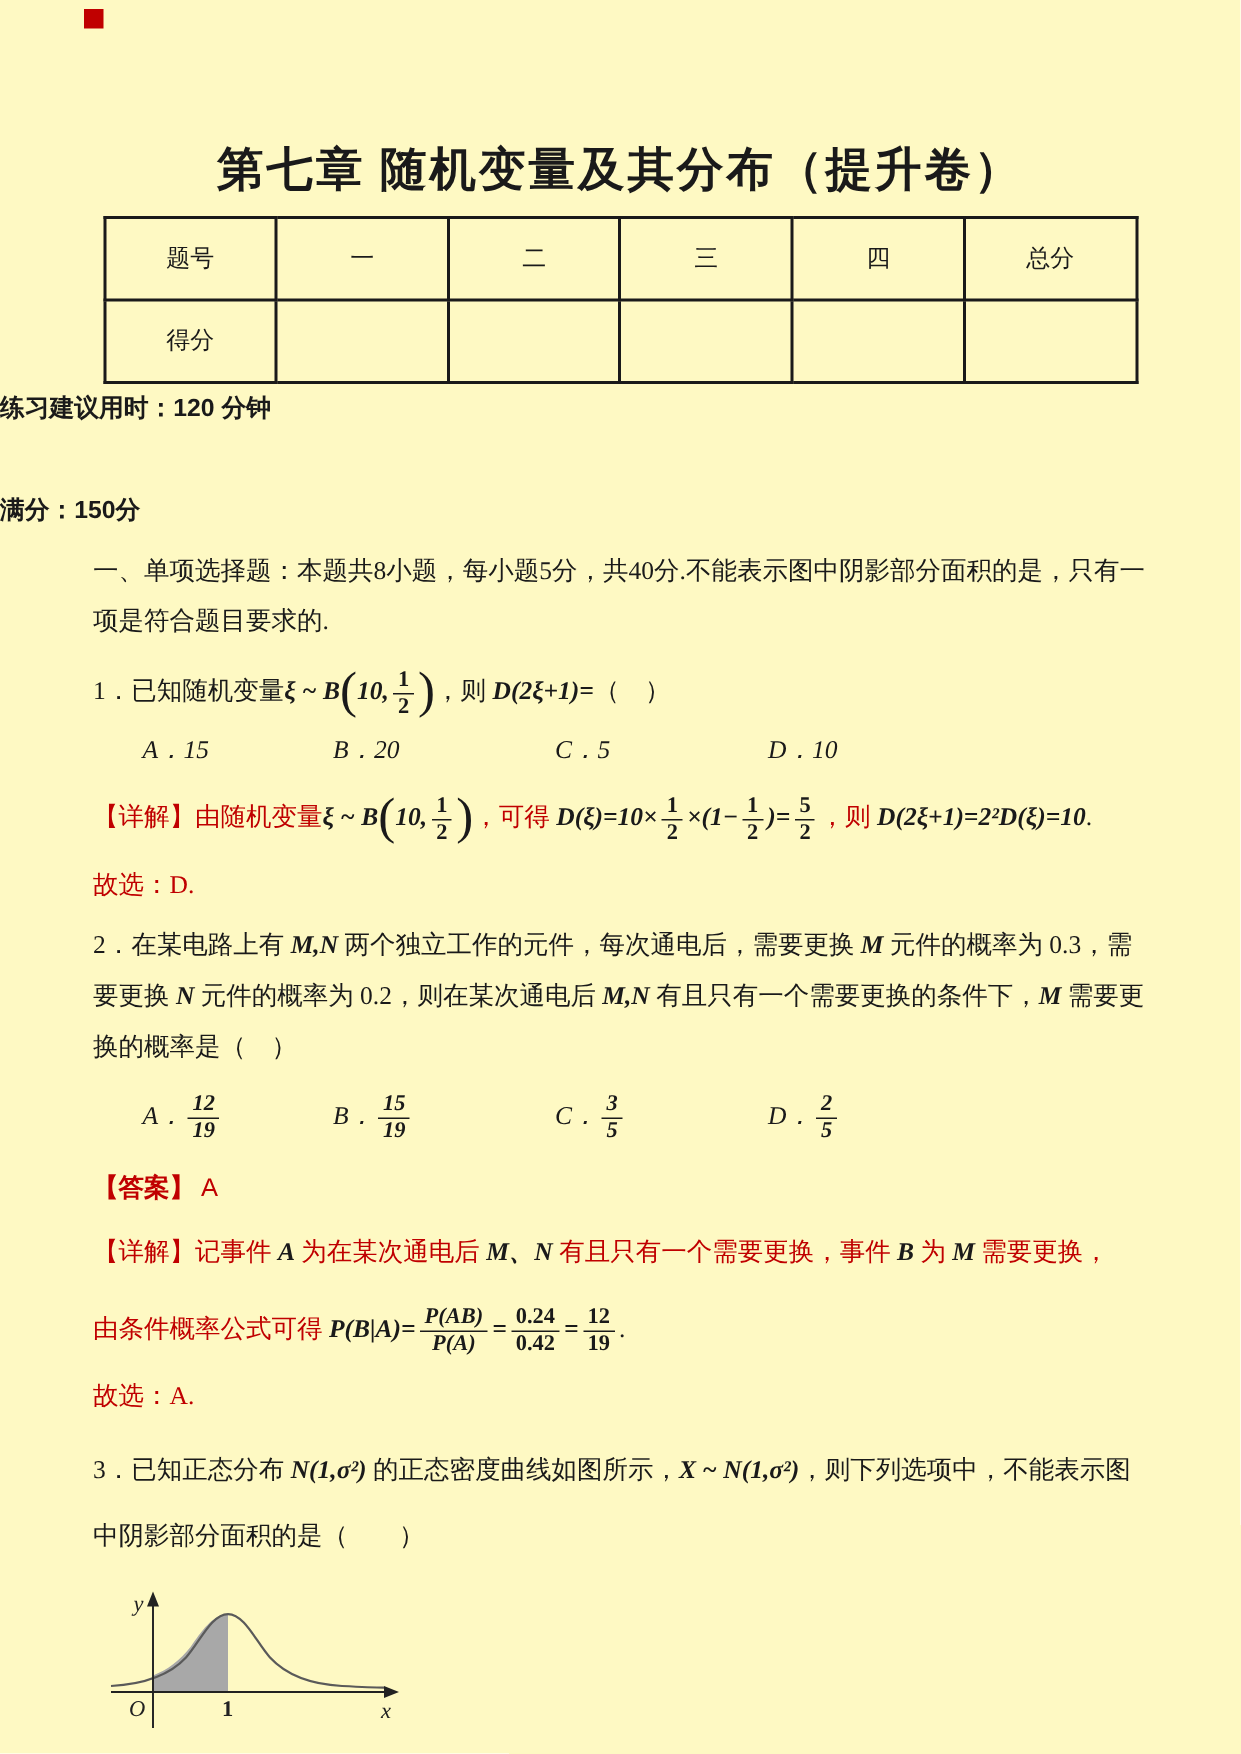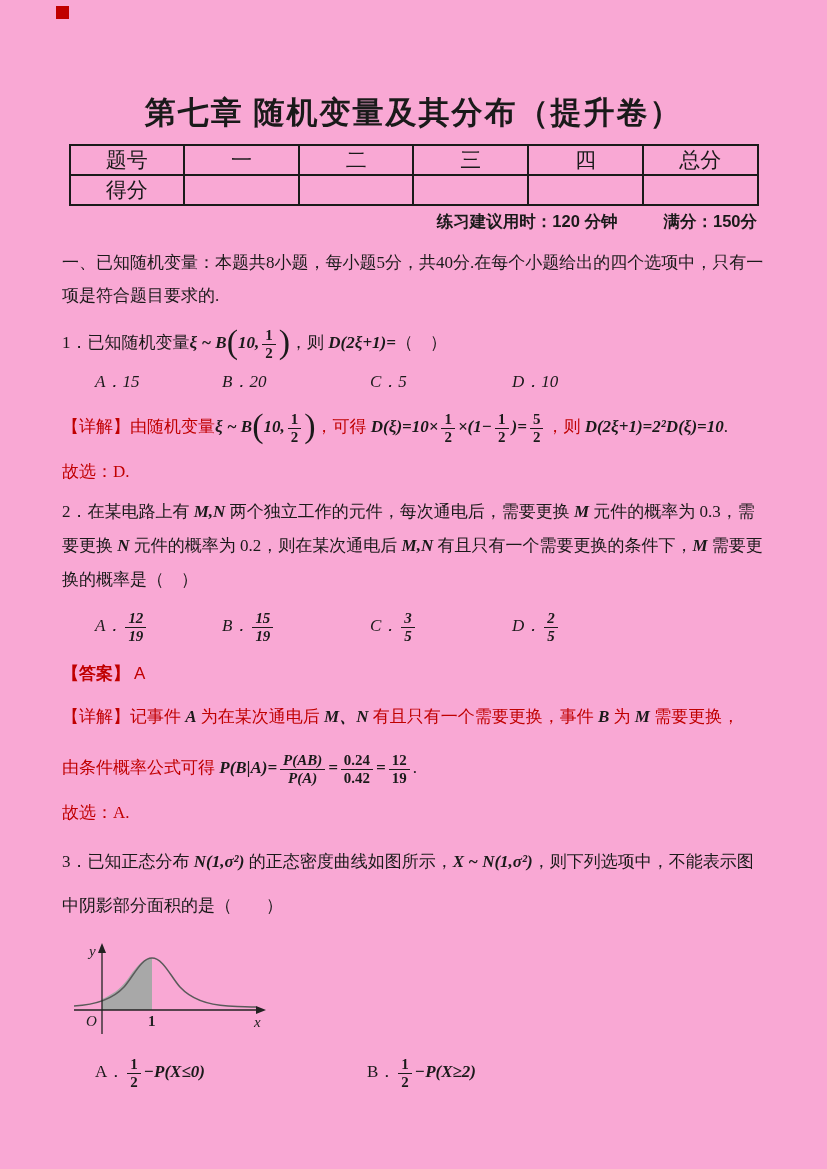--- a/index.html
+++ b/index.html
@@ -1,22 +1,22 @@
 <!DOCTYPE html>
 <html><head>
 <meta charset="utf-8">
 <style>
   html,body{margin:0;padding:0;background:#ffffff;}
   body{width:827px;height:1169px;font-family:"Liberation Serif","DejaVu Serif",serif;color:#1a1a1a;}
-  .page{position:relative;width:827px;height:1169px;overflow:hidden;background:#f9a8d4;}
+  .page{position:relative;width:827px;height:1169px;overflow:hidden;background:#fef9c3;}
   .corner-marker{position:absolute;left:56px;top:6px;width:13px;height:13px;background:#c00000;}
   .title{font-size:31px;font-weight:bold;text-align:center;margin:0;padding-top:92px;letter-spacing:2px;}
   .score-table{border-collapse:collapse;margin:10px auto 0;width:690px;table-layout:fixed;}
-  .score-table td{border:2px solid #1a1a1a;height:21px;text-align:center;font-size:21px;padding:0;font-family:"Liberation Sans",sans-serif;}
-  .meta{display:flex;justify-content:flex-end;gap:46px;padding-right:70px;font-weight:bold;font-size:16.5px;margin-top:5px;font-family:"Liberation Sans",sans-serif;}
+  .score-table td{border:2px solid #1a1a1a;height:21px;text-align:center;font-size:16px;padding:16px;font-family:"Liberation Sans",sans-serif;}
+  .meta{display:flex;justify-content:flex-end;gap:46px;padding-right:70px;font-weight:bold;font-size:16.5px;margin-top:5px;font-family:"Liberation Sans",sans-serif;flex-direction:column;}
   .content{padding:0 60px 0 62px;font-size:17px;}
   .para{margin:0;line-height:33px;}
   .intro{margin-top:13px;}
   .stem{margin-top:8px;line-height:46px;}
   .stem2{margin-top:10px;line-height:34px;}
   .stem3{margin-top:14px;line-height:44px;}
   .opt-row{display:flex;margin-top:4px;padding-left:33px;line-height:24px;font-style:italic;}
   .opt-row .opt:nth-child(1){width:127px;}
   .opt-row .opt:nth-child(2){width:148px;}
   .opt-row .opt:nth-child(3){width:142px;}
@@ -71,21 +71,21 @@
   </tbody>
     </table>
 
   <div class="meta">
     <span>练习建议用时：120 分钟</span>
     <span>满分：150分</span>
   </div>
 
   <div class="content">
 
-    <p class="para intro">一、已知随机变量：本题共8小题，每小题5分，共40分.在每个小题给出的四个选项中，只有一项是符合题目要求的.</p>
+    <p class="para intro">一、单项选择题：本题共8小题，每小题5分，共40分.不能表示图中阴影部分面积的是，只有一项是符合题目要求的.</p>
 
     
     <p class="para stem"><span class="txt">1．已知随机变量</span><span class="math">ξ ~ B</span><span class="bigp">(</span><span class="math">10,</span><span class="frac">
           <span class="num">1</span>
           <span class="den">2</span>
         </span><span class="bigp">)</span><span class="txt">，则 </span><span class="math">D(2ξ+1)=</span><span class="txt">（　）</span></p>
     <div class="opt-row">
       <span class="opt">A．15</span>
       <span class="opt">B．20</span>
       <span class="opt">C．5</span>

